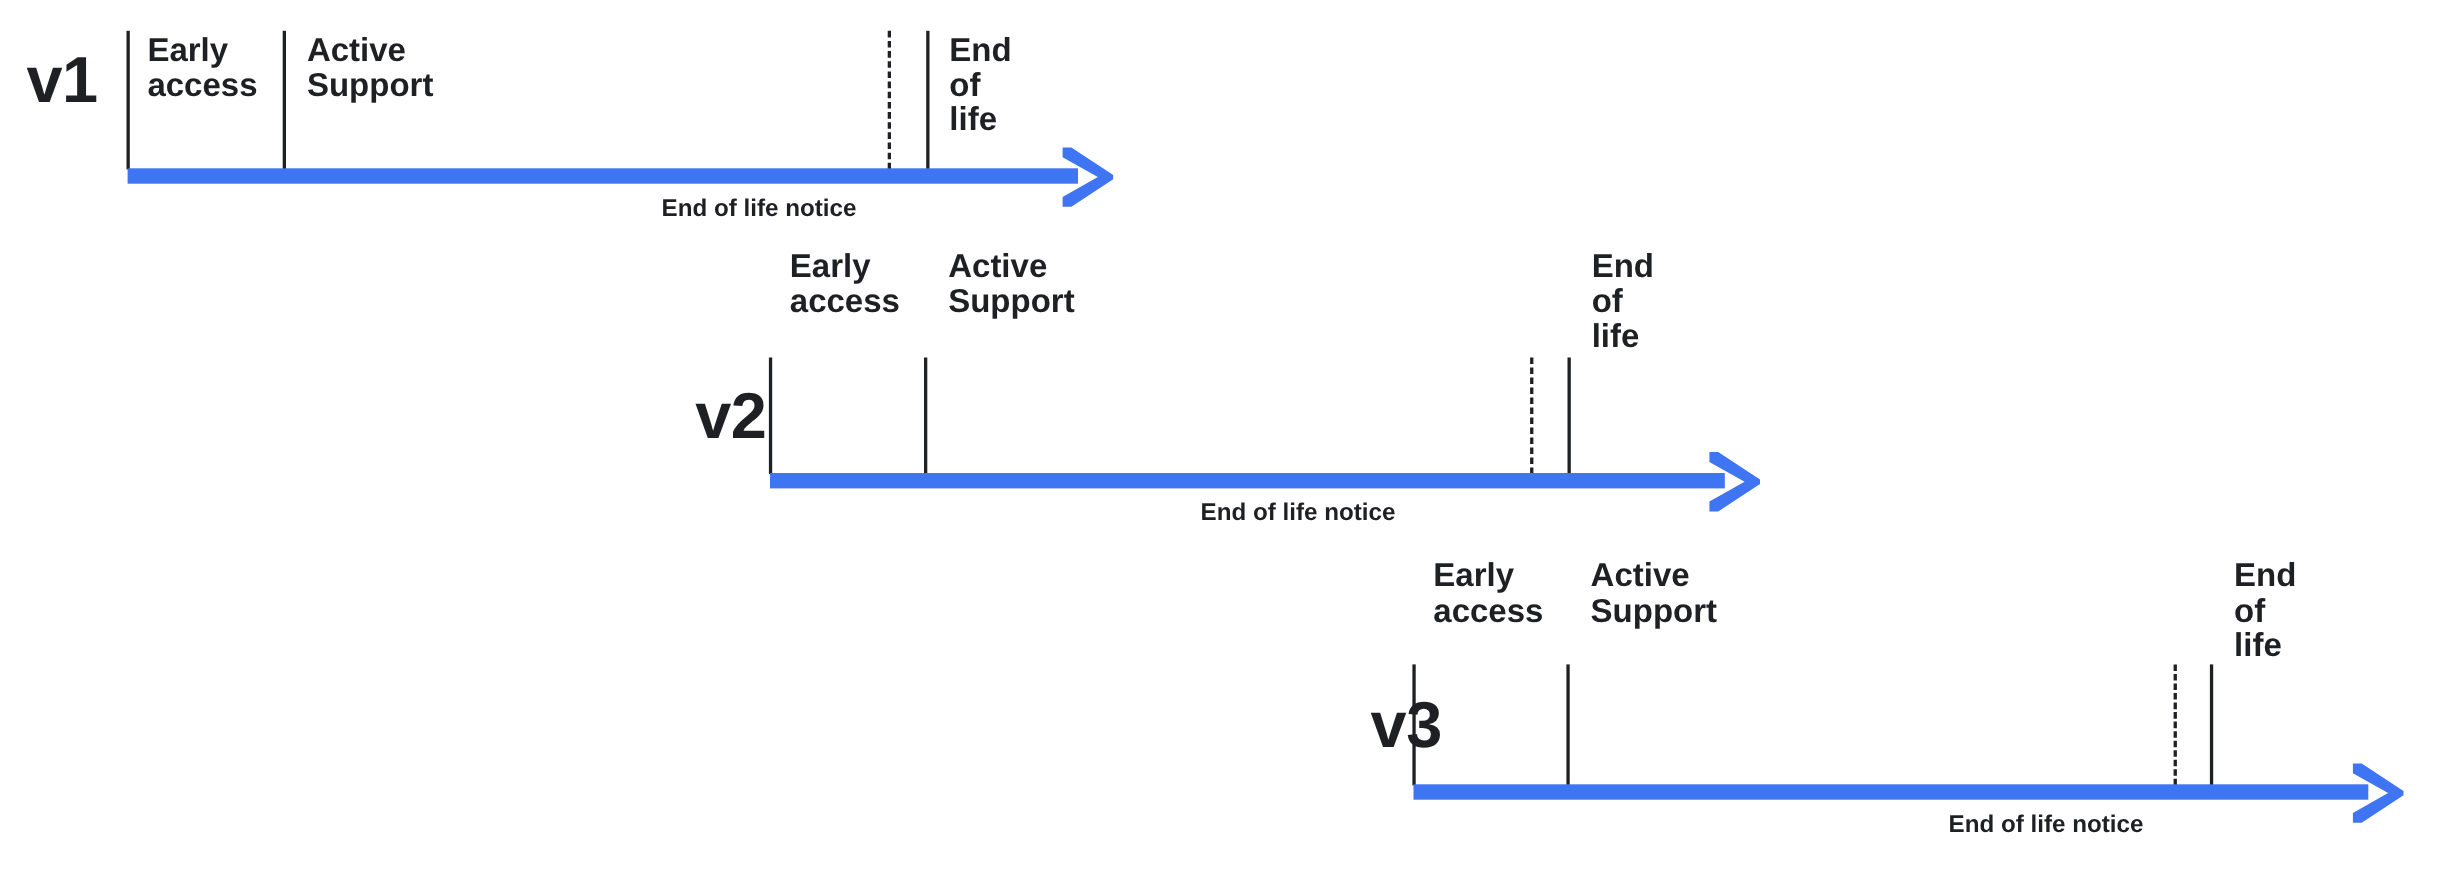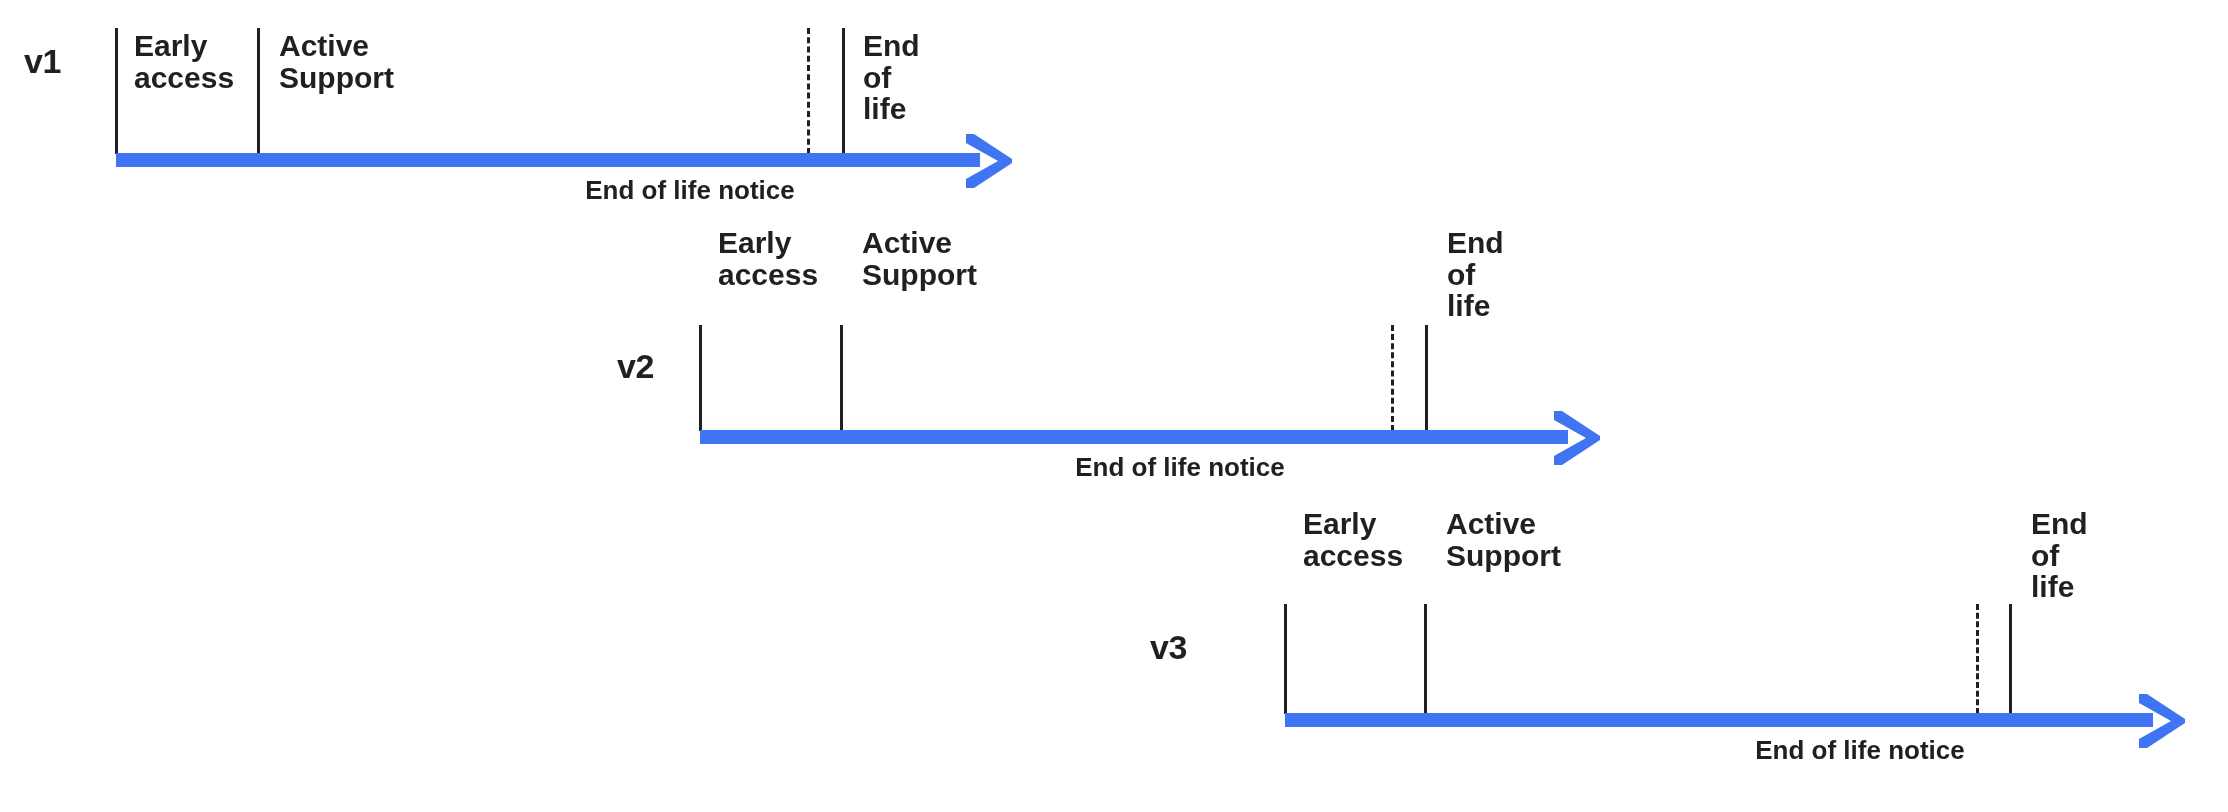--- a/index.html
+++ b/index.html
@@ -25,21 +25,21 @@
   
   .timeline-row {
     position: absolute;
     left: 0;
     top: 0;
   }
 
   
   .version-label {
     position: absolute;
-    font-size: 34px;
+    font-size: 59px;
     font-weight: 700;
     letter-spacing: -0.5px;
     line-height: 1;
     color: #1f2023;
     white-space: nowrap;
   }
 
   
   .phase-divider {
     position: absolute;
@@ -76,21 +76,21 @@
     height: 56px;
     overflow: visible;
   }
   .timeline-arrowhead svg {
     display: block;
   }
 
   
   .notice-label {
     position: absolute;
-    font-size: 26px;
+    font-size: 22px;
     font-weight: 700;
     line-height: 1.05;
     color: #1f2023;
     white-space: nowrap;
     text-align: center;
   }
 </style>
 </head>
 <body>
 
@@ -121,21 +121,21 @@
       <svg width="56" height="58" viewBox="0 0 56 58" aria-hidden="true">
         <path d="M4 2 L12 2 L50 27 L50 31 L12 56 L4 56 L4 47 L36 29 L4 11 Z" fill="#3f75f3"></path>
       </svg>
     </div>
 
     <div class="notice-label" style="left:540px; top:177px; width:300px;">End of life notice</div>
   </div>
 
   <div class="timeline-row">
 
-    <div class="version-label" style="left:617px; top:349px;">v2</div>
+    <div class="version-label" style="left:632px; top:349px;">v2</div>
 
     <div class="phase-divider" style="left:699px; top:325px; height:106px;"></div>
 
     <div class="phase-label" style="left:718px; top:227px; width:120px;">Early
 access</div>
 
     <div class="phase-divider" style="left:840px; top:325px; height:106px;"></div>
 
     <div class="phase-label" style="left:862px; top:227px;">Active Support</div>
 
@@ -151,21 +151,21 @@
       <svg width="56" height="58" viewBox="0 0 56 58" aria-hidden="true">
         <path d="M4 2 L12 2 L50 27 L50 31 L12 56 L4 56 L4 47 L36 29 L4 11 Z" fill="#3f75f3"></path>
       </svg>
     </div>
 
     <div class="notice-label" style="left:1030px; top:454px; width:300px;">End of life notice</div>
   </div>
 
   <div class="timeline-row">
 
-    <div class="version-label" style="left:1150px; top:630px;text-align:center;">v3</div>
+    <div class="version-label" style="left:1246px; top:630px;text-align:center;">v3</div>
 
     <div class="phase-divider" style="left:1284px; top:604px; height:110px;"></div>
 
     <div class="phase-label" style="left:1303px; top:508px; width:120px;">Early
 access</div>
 
     <div class="phase-divider" style="left:1424px; top:604px; height:110px;"></div>
 
     <div class="phase-label" style="left:1446px; top:508px;">Active Support</div>
 

